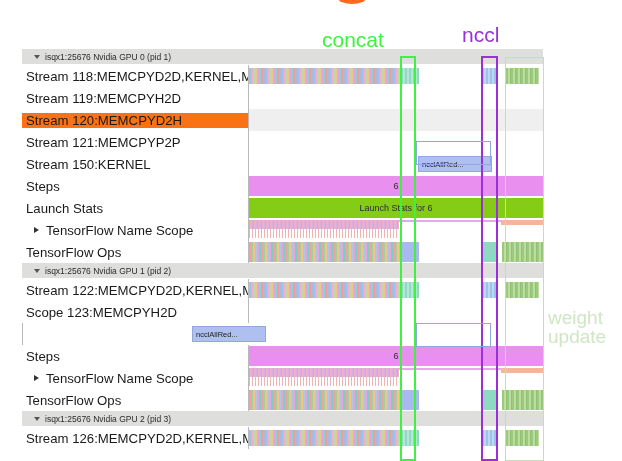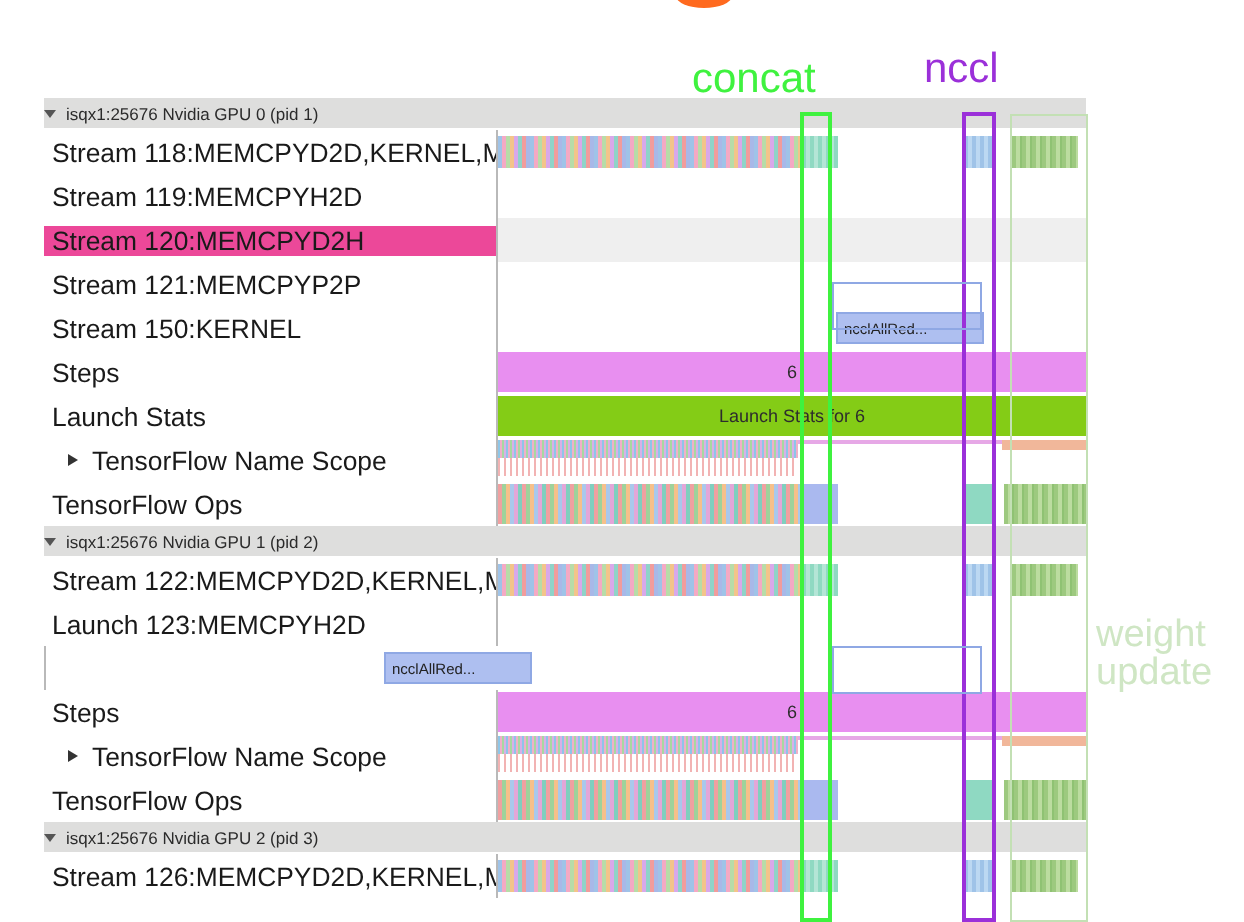--- a/index.html
+++ b/index.html
@@ -13,21 +13,21 @@
   #root{position:absolute;inset:0;}
 
   
   .annot{
     position:absolute;
     font-family:"Liberation Sans", sans-serif;
     white-space:nowrap;
     line-height:1;
     user-select:none;
   }
-  #annot-concat{ left:346px; top:29px; font-size:21px; color:#3ff23f; }
+  #annot-concat{ left:322px; top:29px; font-size:21px; color:#3ff23f; }
   #annot-split { left:462px; top:24px; font-size:21px; color:#9b30d9; }
   #annot-nccl  { left:430px; top:108px; font-size:19px; color:#5b7fd4; }
   #annot-weight{ left:548px; top:308px; font-size:19px; color:#cfe6c4; }
   #annot-weight span{display:block;}
 
   
   #orange-blob{
     position:absolute;left:338px;top:-8px;width:28px;height:12px;
     background:#ff6a1f;border-radius:50%;
   }
@@ -38,20 +38,21 @@
     background:#ffffff;
     overflow:hidden;
   }
 
   .group-header{
     position:relative;
     height:16px;
     background:#dededd;
     border-bottom:1px solid #ffffff;
     display:flex;align-items:center;
+    padding-left:12px;
     font-size:8.5px;color:#2b2b2b;
     box-sizing:border-box;
   }
   .group-header .caret{
     width:0;height:0;
     border-left:3.5px solid transparent;
     border-right:3.5px solid transparent;
     border-top:4.5px solid #555;
     margin-right:5px;
   }
@@ -86,21 +87,21 @@
   }
   .row .track{
     position:relative;
     flex:1 1 auto;
     height:22px;
     border-left:1px solid #b9b9b9;
     box-sizing:border-box;
     overflow:hidden;
   }
   .row.alt .track{ background:#efefef; }
-  .row.alt .label{ background:#ec4899; }
+  .row.alt .label{ background:#f97316; }
 
   
   .bar{position:absolute;top:3px;height:16px;}
   .bar.tall{top:1px;height:20px;}
 
   
   .k-mix{
     background-image:repeating-linear-gradient(90deg,
       #9fc3e8 0 2px,#f4a9c4 2px 4px,#b7dca8 4px 6px,#f3c48a 6px 8px,
       #d9a8ea 8px 10px,#8fd3c8 10px 12px,#f19c9c 12px 14px,#a8b8e8 14px 16px);
@@ -256,21 +257,21 @@
         <div class="row">
           <div class="label"><span>Stream 122:MEMCPYD2D,KERNEL,MI</span></div>
           <div class="track">
             <div class="bar k-mix" style="left: 0px; width: 152px;"></div>
             <div class="bar k-green2" style="left: 152px; width: 18px;"></div>
             <div class="bar k-blue" style="left: 233px; width: 16px;"></div>
             <div class="bar k-green" style="left: 257px; width: 33px;"></div>
           </div>
         </div>
         <div class="row">
-          <div class="label"><span>Launch 123:MEMCPYH2D</span></div>
+          <div class="label"><span>Scope 123:MEMCPYH2D</span></div>
           <div class="track"></div>
         </div>
         <div class="row">
           <div class="track">
             <div class="nccl-block" style="left: 169px; top: 3px; width: 74px; height: 16px;">ncclAllRed...</div>
           </div>
         </div>
         <div class="row">
           <div class="label"><span>Steps</span></div>
           <div class="track">

